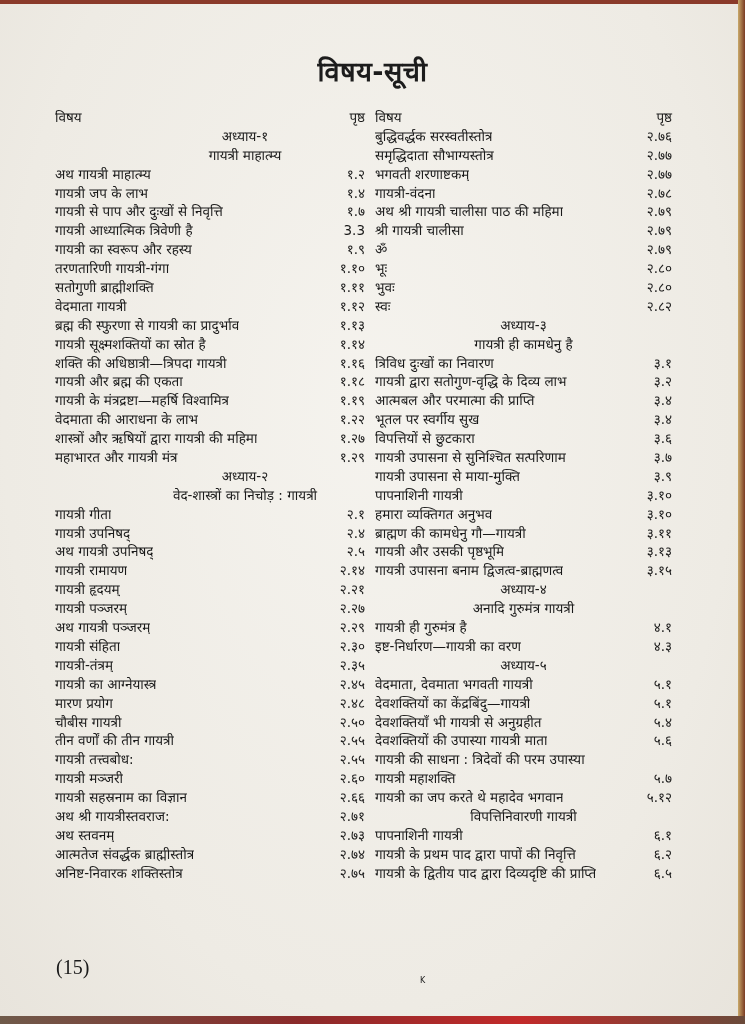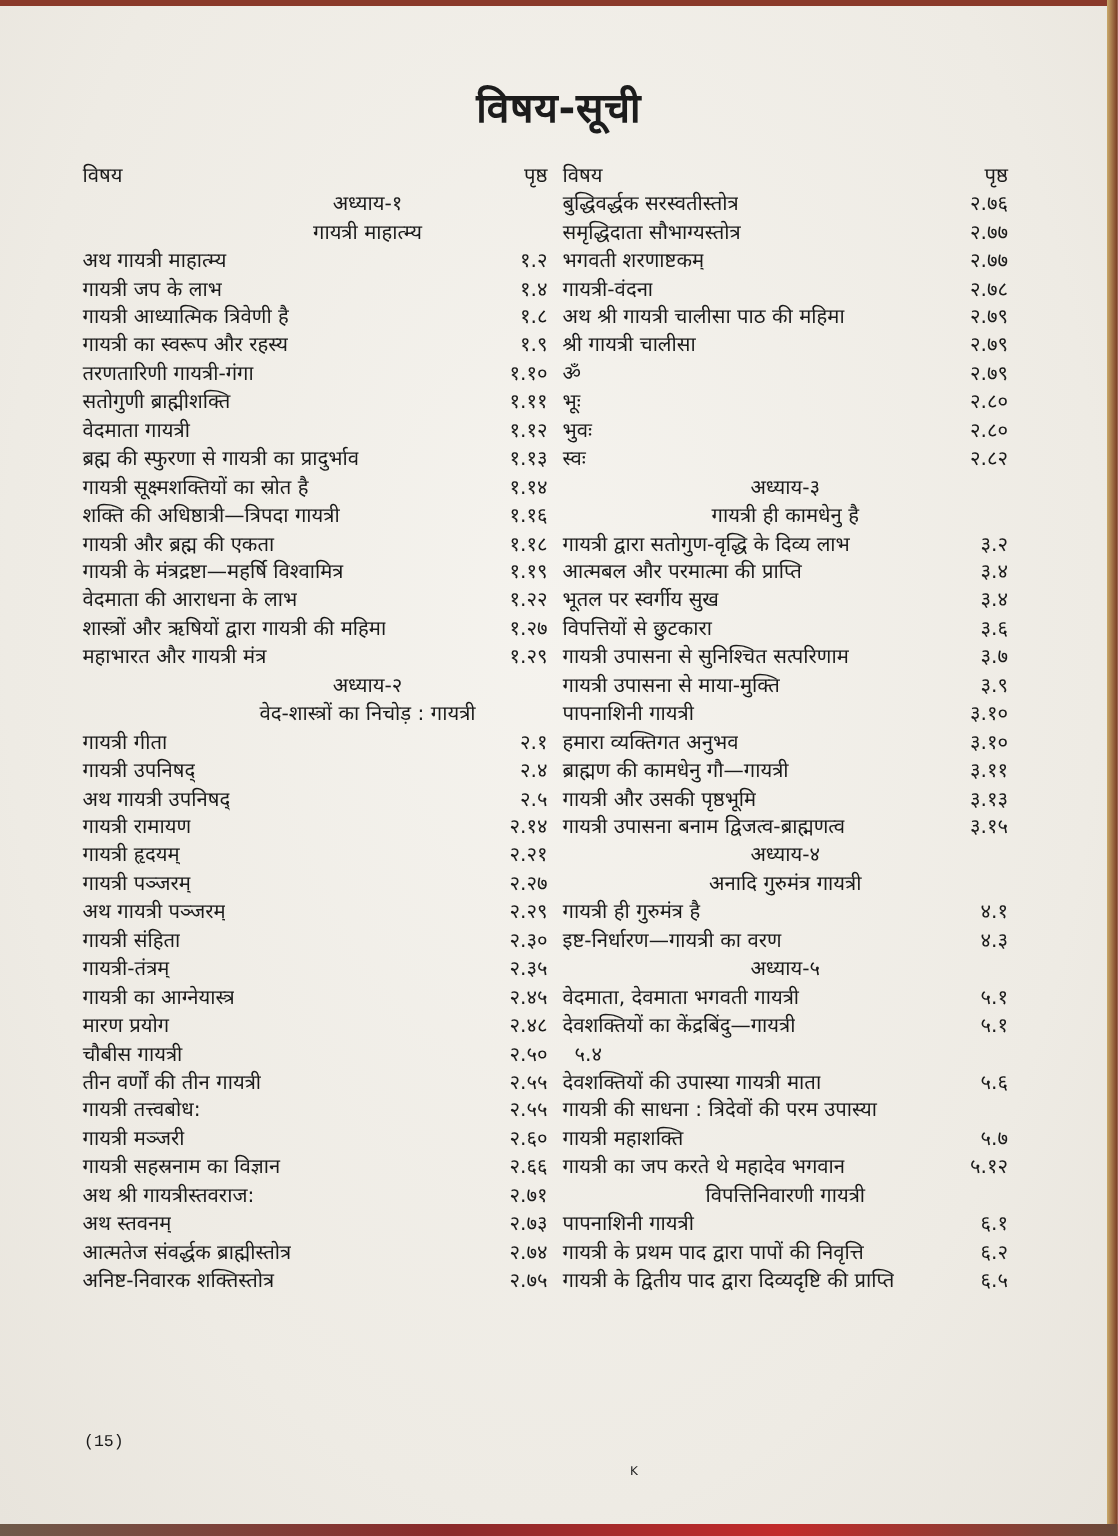--- a/index.html
+++ b/index.html
@@ -32,21 +32,21 @@
   }
   .row .t { overflow: hidden; }
   .row .p { padding-left: 8px; text-align: right; }
   .hdr { font-weight: normal; }
   .chap {
     text-align: center; font-weight: normal; height: 18.9px; white-space: nowrap;
   }
   .chap.l { padding-left: 70px; }
   .footer-num {
     position: absolute; left: 56px; top: 952px;
-    font-family: Liberation Mono, monospace; font-size: 11px; color: #1a1a1a; text-align: center;
+    font-family: Liberation Serif, serif; font-size: 20px; color: #1a1a1a; text-align: center;
   }
   .footer-mark {
     position: absolute; left: 420px; top: 972px;
     font-size: 8px; color: #222;
   }
   .edge-right {
     position: absolute; right: 0; top: 0; width: 7px; height: 1024px;
     background: linear-gradient(to right, #c9a96a, #7a3a22);
   }
   .edge-bottom {
@@ -70,22 +70,26 @@
         <div class="chap l">गायत्री माहात्म्य</div>
         <div class="row">
           <span class="t">अथ गायत्री माहात्म्य</span>
           <span class="p">१.२</span>
         </div>
         <div class="row">
           <span class="t">गायत्री जप के लाभ</span>
           <span class="p">१.४</span>
         </div>
         <div class="row">
+          <span class="t">गायत्री से पाप और दुःखों से निवृत्ति</span>
+          <span class="p">१.७</span>
+        </div>
+        <div class="row">
           <span class="t">गायत्री आध्यात्मिक त्रिवेणी है</span>
-          <span class="p">१.८</span>
+          <span class="p">3.3</span>
         </div>
         <div class="row">
           <span class="t">गायत्री का स्वरूप और रहस्य</span>
           <span class="p">१.९</span>
         </div>
         <div class="row">
           <span class="t">तरणतारिणी गायत्री-गंगा</span>
           <span class="p">१.१०</span>
         </div>
         <div class="row">
@@ -255,20 +259,24 @@
           <span class="t">भुवः</span>
           <span class="p">२.८०</span>
         </div>
         <div class="row">
           <span class="t">स्वः</span>
           <span class="p">२.८२</span>
         </div>
         <div class="chap r">अध्याय-३</div>
         <div class="chap r">गायत्री ही कामधेनु है</div>
         <div class="row">
+          <span class="t">त्रिविध दुःखों का निवारण</span>
+          <span class="p">३.१</span>
+        </div>
+        <div class="row">
           <span class="t">गायत्री द्वारा सतोगुण-वृद्धि के दिव्य लाभ</span>
           <span class="p">३.२</span>
         </div>
         <div class="row">
           <span class="t">आत्मबल और परमात्मा की प्राप्ति</span>
           <span class="p">३.४</span>
         </div>
         <div class="row">
           <span class="t">भूतल पर स्वर्गीय सुख</span>
           <span class="p">३.४</span>
@@ -318,20 +326,21 @@
         <div class="chap r">अध्याय-५</div>
         <div class="row">
           <span class="t">वेदमाता, देवमाता भगवती गायत्री</span>
           <span class="p">५.१</span>
         </div>
         <div class="row">
           <span class="t">देवशक्तियों का केंद्रबिंदु—गायत्री</span>
           <span class="p">५.१</span>
         </div>
         <div class="row">
+          <span class="t">देवशक्तियाँ भी गायत्री से अनुग्रहीत</span>
           <span class="p">५.४</span>
         </div>
         <div class="row">
           <span class="t">देवशक्तियों की उपास्या गायत्री माता</span>
           <span class="p">५.६</span>
         </div>
         <div class="row">
           <span class="t">गायत्री की साधना : त्रिदेवों की परम उपास्या</span>
           <span class="p"></span>
         </div>

